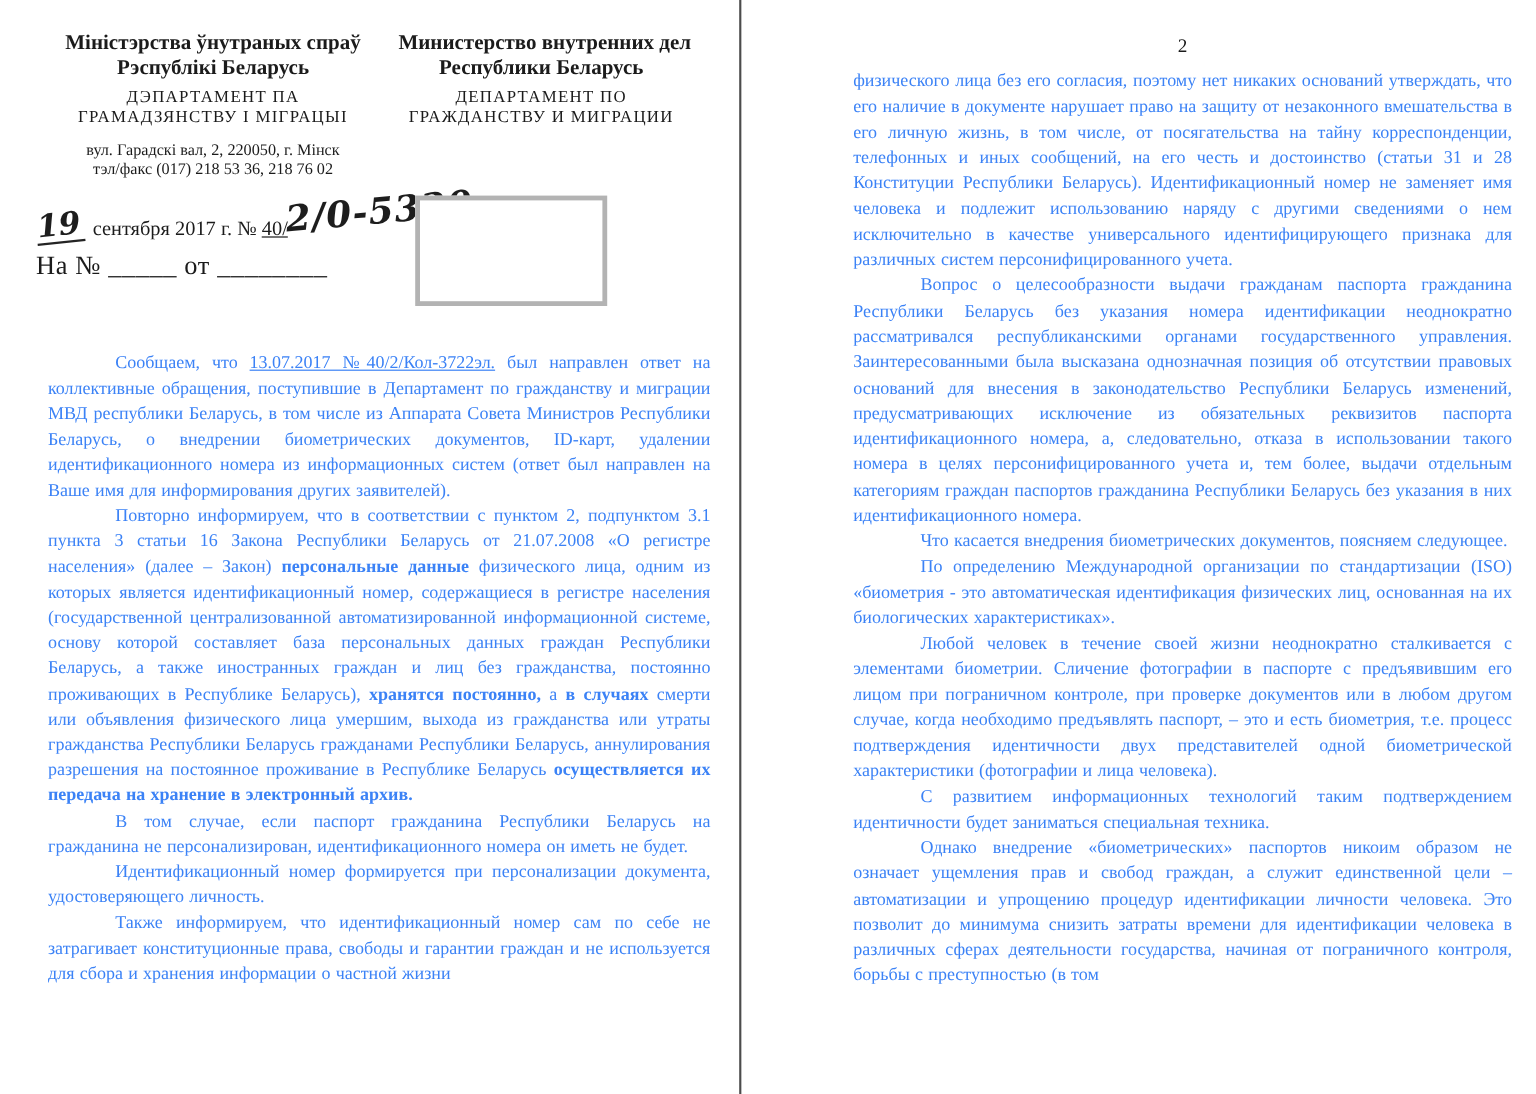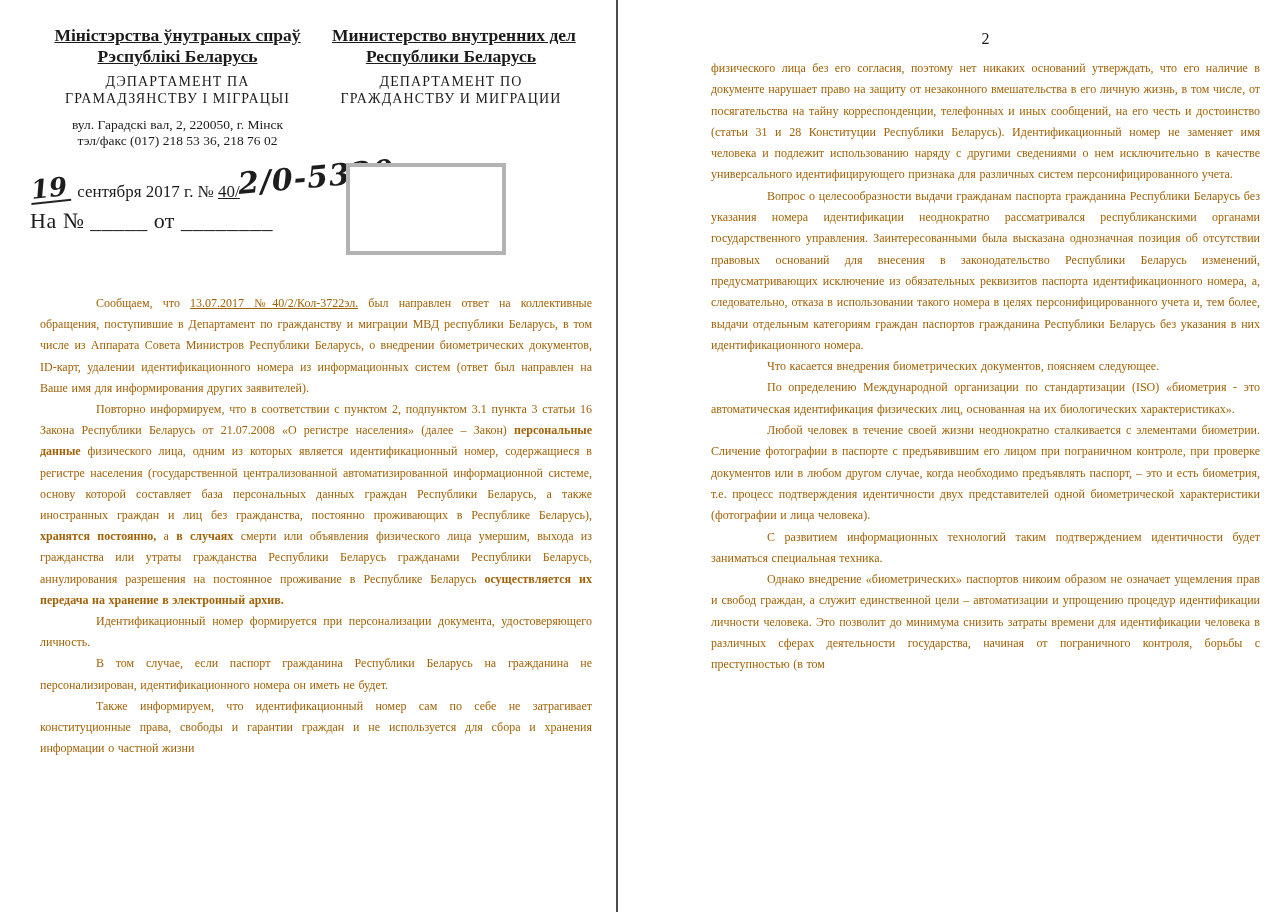--- a/index.html
+++ b/index.html
@@ -16,21 +16,21 @@
   .page-2 { width: 660px; }
 
   
   .letterhead {
     position: absolute; top: 25px; left: 30px; width: 540px;
     display: flex; justify-content: space-between;
   }
   .lh-col { text-align: center; }
   .lh-col.be { width: 295px; }
   .lh-col.ru { width: 238px; }
-  .org { font-size: 17.5px; font-weight: bold; line-height: 21px; white-space: nowrap; text-decoration: underline; }
+  .org { font-size: 17.5px; font-weight: bold; line-height: 21px; white-space: nowrap; }
   .dept { font-size: 14px; letter-spacing: 1.1px; line-height: 16.5px; margin-top: 7px; white-space: nowrap; }
   .addr { font-size: 13.5px; line-height: 16px; margin-top: 10px; white-space: nowrap; }
 
   
   .date-block { position: absolute; top: 176px; left: 30px; width: 340px; font-size: 17px; }
   .hw { font-family: "DejaVu Serif", serif; font-style: italic; color: #1d1d1d; }
   .hw-day {
     display: inline-block; font-size: 26px; line-height: 24px;
     transform: rotate(-6deg); border-bottom: 2px solid #242424;
     padding: 0 3px 1px 1px; font-weight: bold;
@@ -46,22 +46,22 @@
   .ref-line { margin-top: 5px; font-size: 22px; letter-spacing: 0.5px; }
 
   
   .stamp-box {
     position: absolute; left: 346px; top: 163px; width: 160px; height: 92px;
     border: 4px solid #b3b3b3; background: #fff;
   }
 
   
   .body-text {
-    text-align: justify; font-size: 12px; line-height: 21.2px;
-    word-spacing: 0.6px; color: #a16207;
+    text-align: justify; font-size: 15px; line-height: 21.2px;
+    word-spacing: 0.6px; color: #3b82f6;
   }
   .body-1 { position: absolute; left: 40px; top: 293px; width: 552px; }
   .body-2 { position: absolute; left: 93px; top: 58px; width: 549px; line-height: 21.3px; }
   .body-text p { margin: 0; text-indent: 56px; }
   .body-text p.no-indent { text-indent: 0; }
   .body-text .b { font-weight: bold; }
   .body-text .u { text-decoration: underline; }
 
   .page-num {
     position: absolute; top: 30px; left: 93px; width: 549px;
@@ -109,22 +109,22 @@
         <span class="hw hw-number"><span>2/0-5320</span><span class="hw-sfx">эл</span></span>
       </div>
       <div class="ref-line">На  №  _____  от  ________</div>
     </div>
 
     <div class="stamp-box"></div>
 
     <div class="body-text body-1">
         <p><span>Сообщаем, что </span><span class="u">13.07.2017 №40/2/Кол-3722эл.</span><span> был направлен ответ на коллективные обращения, поступившие в Департамент по гражданству и миграции МВД республики Беларусь, в том числе из Аппарата Совета Министров Республики Беларусь, о внедрении биометрических документов, ID-карт, удалении идентификационного номера из информационных систем (ответ был направлен на Ваше имя для информирования других заявителей).</span></p>
         <p><span>Повторно информируем, что в соответствии с пунктом 2, подпунктом 3.1 пункта 3 статьи 16 Закона Республики Беларусь от 21.07.2008 «О регистре населения» (далее – Закон) </span><span class="b">персональные данные</span><span> физического лица, одним из которых является идентификационный номер, содержащиеся в регистре населения (государственной централизованной автоматизированной информационной системе, основу которой составляет база персональных данных граждан Республики Беларусь, а также иностранных граждан и лиц без гражданства, постоянно проживающих в Республике Беларусь), </span><span class="b">хранятся постоянно,</span><span> а </span><span class="b">в случаях</span><span> смерти или объявления физического лица умершим, выхода из гражданства или утраты гражданства Республики Беларусь гражданами Республики Беларусь, аннулирования разрешения на постоянное проживание в Республике Беларусь  </span><span class="b">осуществляется их передача на хранение в электронный архив.</span></p>
+        <p><span>В том случае, если паспорт гражданина Республики Беларусь на гражданина не персонализирован, идентификационного номера он иметь не будет.</span></p>
         <p><span>Идентификационный номер формируется при персонализации документа, удостоверяющего личность.</span></p>
-        <p><span>В том случае, если паспорт гражданина Республики Беларусь на гражданина не персонализирован, идентификационного номера он иметь не будет.</span></p>
         <p><span>Также информируем, что идентификационный номер сам по себе не затрагивает конституционные права, свободы и гарантии граждан и не используется для сбора и хранения информации о частной жизни</span></p>
       </div>
   </div>
 
   <div class="page page-2">
     <div class="page-num">2</div>
     <div class="body-text body-2">
         <p class="no-indent"><span>физического лица без его согласия, поэтому нет никаких оснований утверждать, что его наличие в документе нарушает право на защиту от незаконного вмешательства в его личную жизнь, в том числе, от посягательства на тайну корреспонденции, телефонных и иных сообщений, на его честь и достоинство (статьи 31 и 28 Конституции Республики Беларусь). Идентификационный номер не заменяет имя человека и подлежит использованию наряду с другими сведениями о нем исключительно в качестве универсального идентифицирующего признака для различных систем персонифицированного учета.</span></p>
         <p><span>Вопрос о целесообразности выдачи гражданам паспорта гражданина Республики Беларусь без указания номера идентификации неоднократно рассматривался республиканскими органами государственного управления. Заинтересованными была высказана однозначная позиция об отсутствии правовых оснований для внесения в законодательство Республики Беларусь изменений, предусматривающих исключение из обязательных реквизитов паспорта идентификационного номера, а, следовательно, отказа в использовании такого номера в целях персонифицированного учета и, тем более, выдачи отдельным категориям граждан паспортов гражданина Республики Беларусь без указания в них идентификационного номера.</span></p>
         <p><span>Что касается внедрения биометрических документов, поясняем следующее.</span></p>

